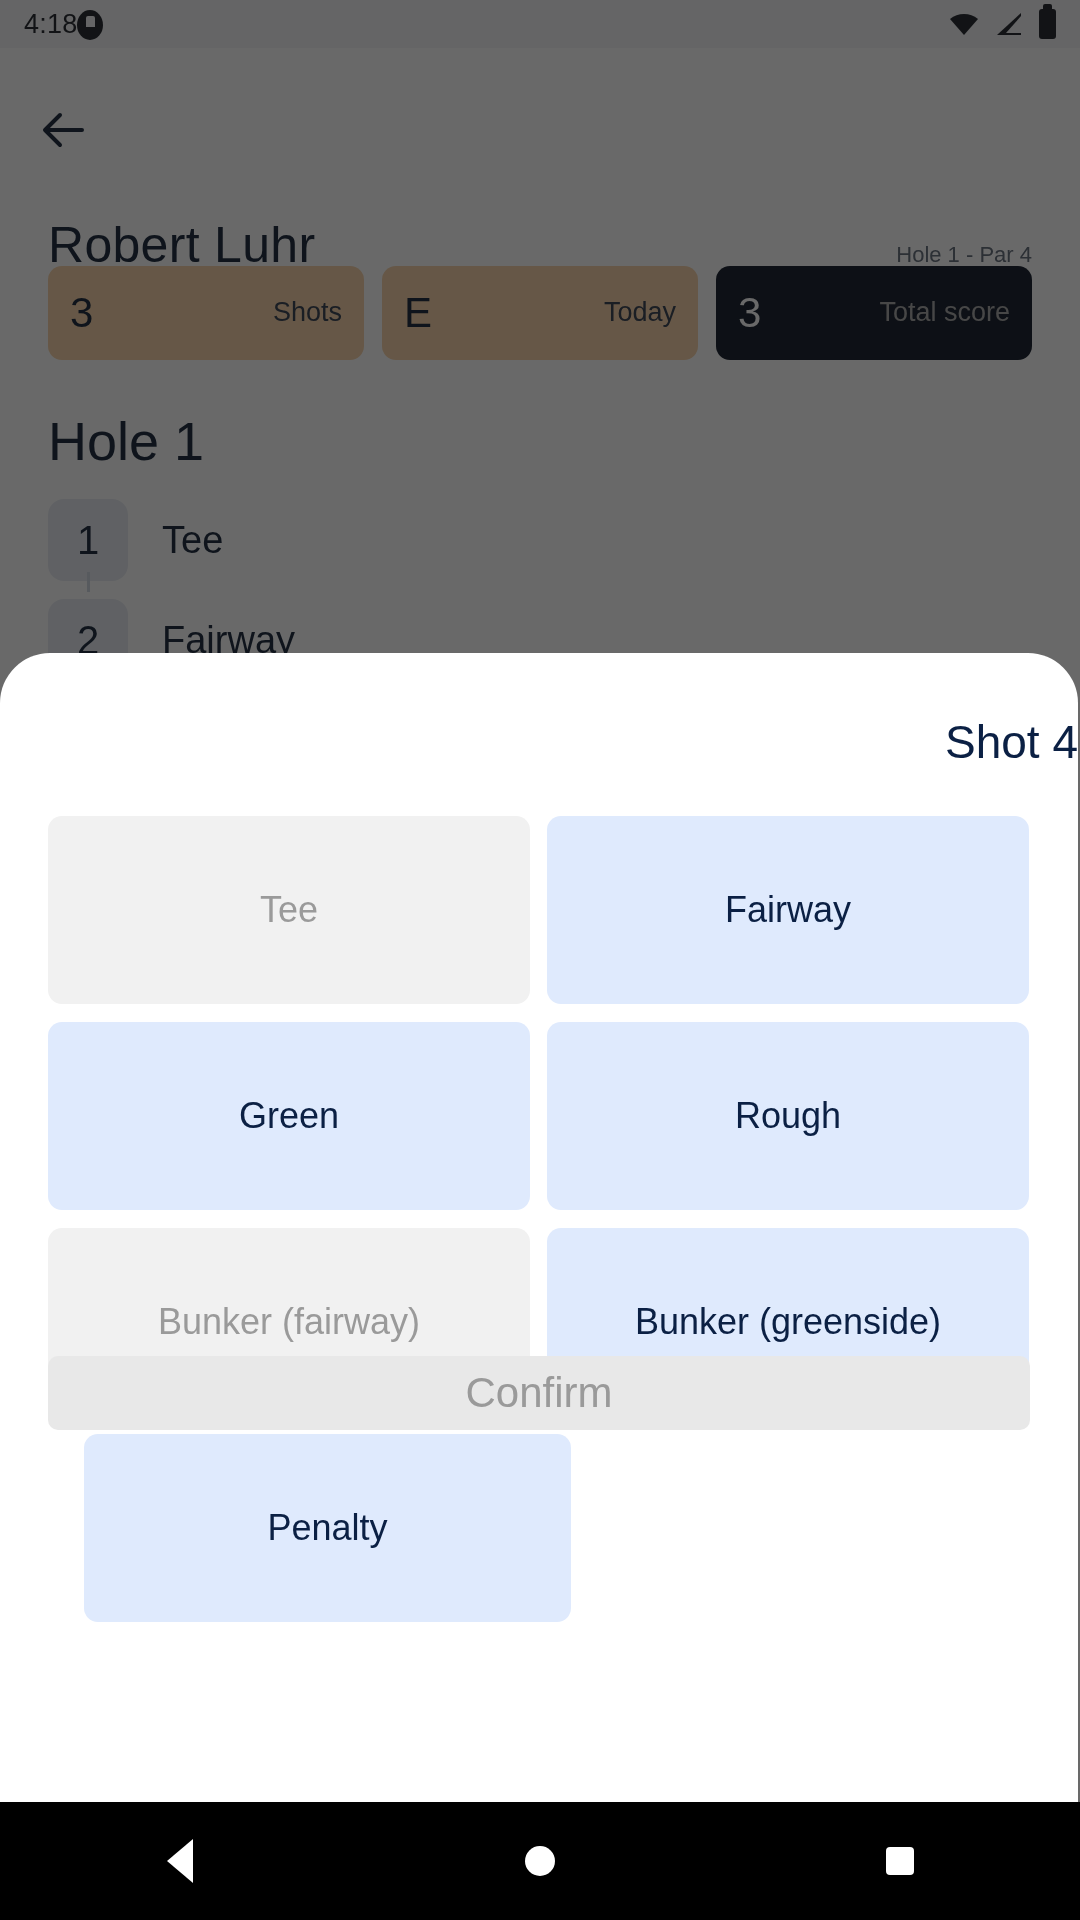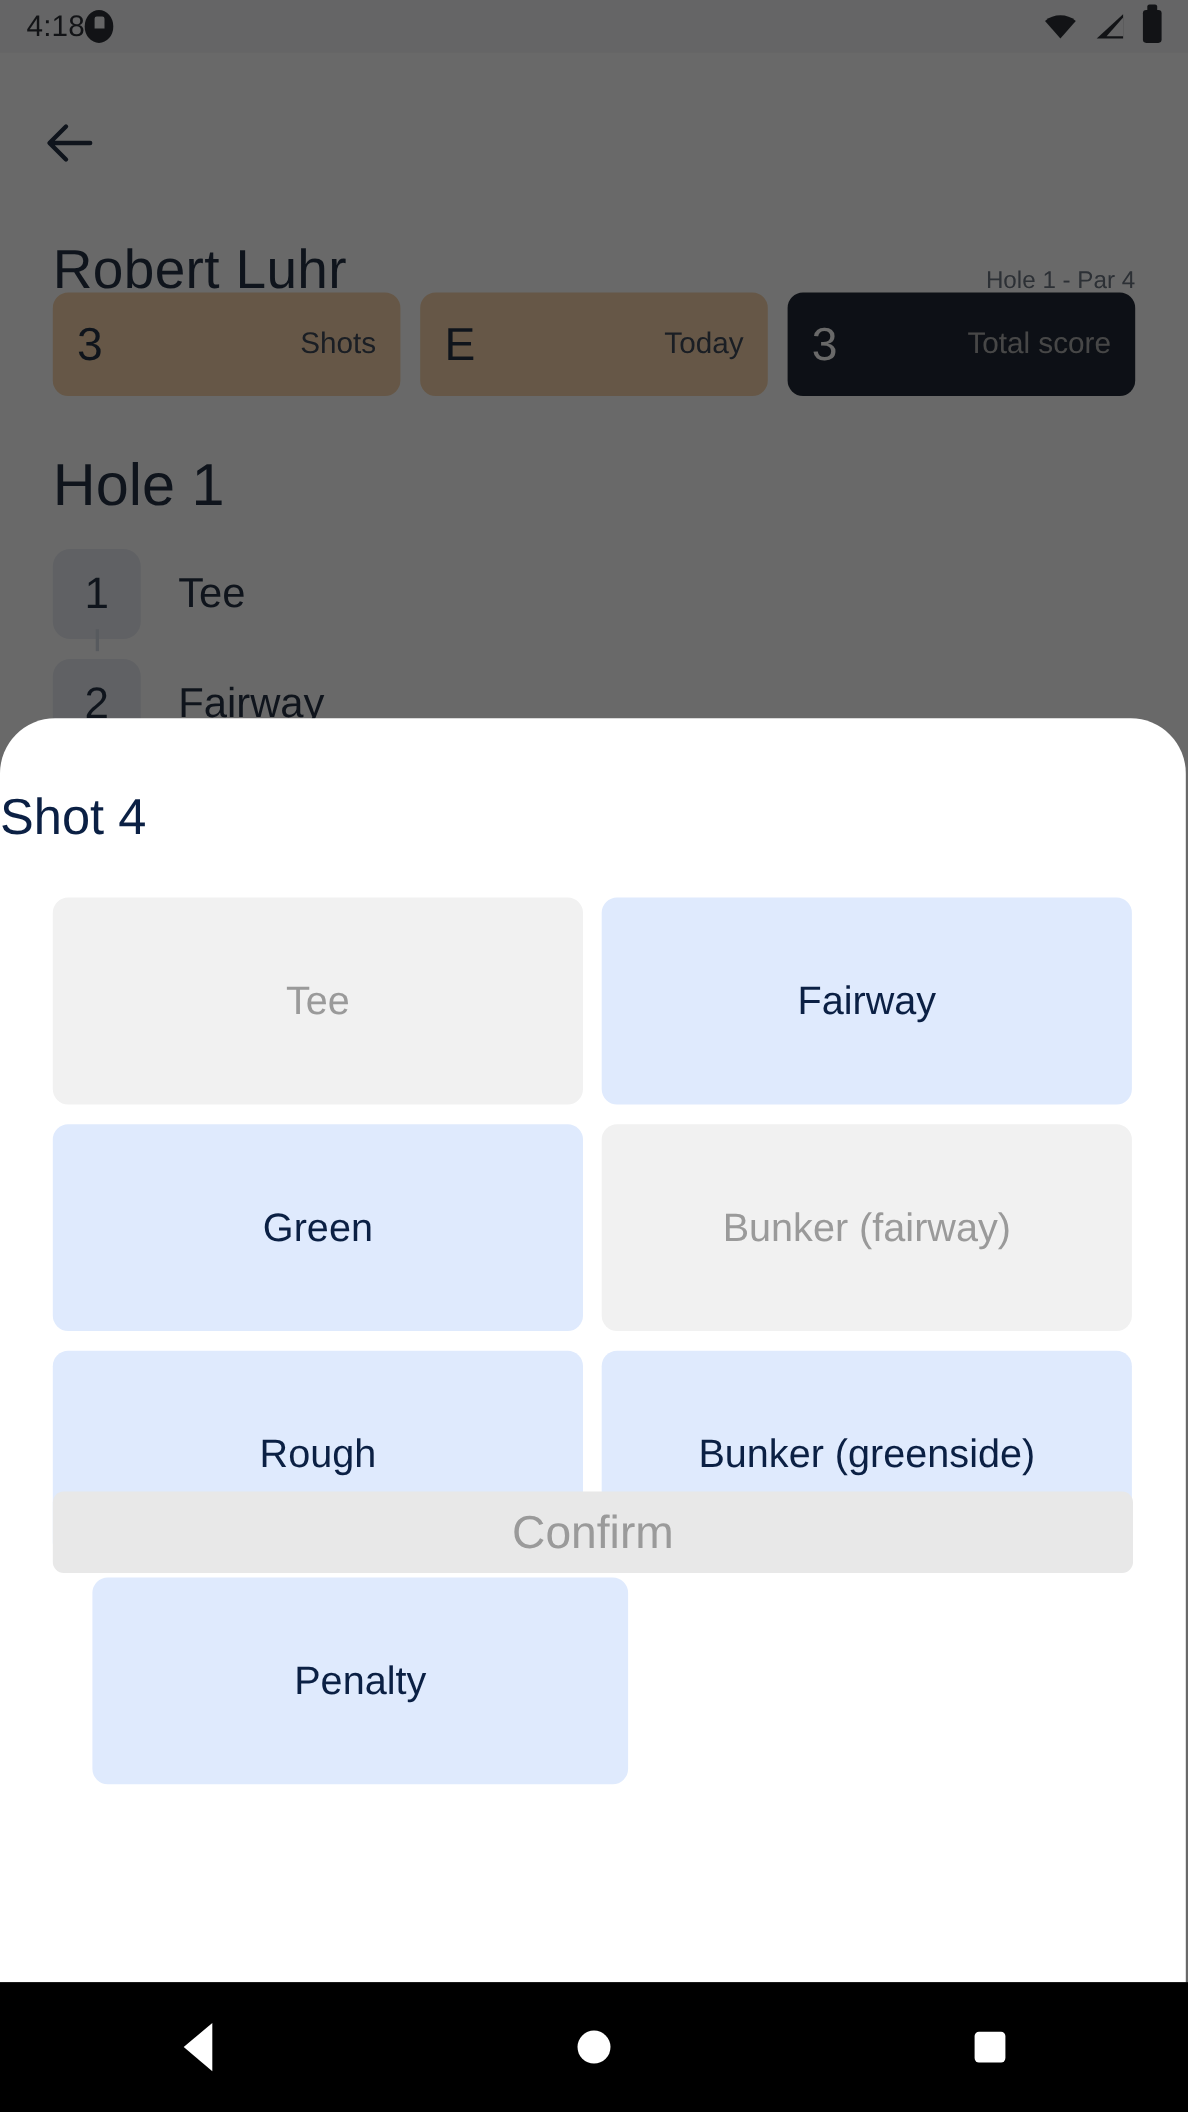--- a/index.html
+++ b/index.html
@@ -15,21 +15,21 @@
   .bg-screen {
     position: absolute; inset: 0;
     background: #ffffff;
   }
   .statusbar {
     position: absolute; top: 0; left: 0; width: 1080px; height: 48px;
     background: #f4f4f6;
     display: flex; align-items: center;
     padding: 0 24px;
   }
-  .sb-left { display: flex; align-items: center; gap: 0; }
+  .sb-left { display: flex; align-items: flex-end; gap: 0; }
   .sb-time { font-size: 27px; color: #14181f; letter-spacing: .2px; }
   .sb-icon-dot {
     width: 26px; height: 30px; border-radius: 50%;
     background: #14181f; position: relative;
   }
   .sb-icon-dot::after {
     content: ""; position: absolute; left: 9px; top: 6px;
     width: 9px; height: 11px; background: #f4f4f6; border-radius: 2px 2px 0 0;
   }
   .sb-right { margin-left: auto; display: flex; align-items: center; gap: 16px; }
@@ -91,21 +91,21 @@
   }
 
   
   .sheet {
     position: absolute; left: 0; top: 653px; width: 1078px; height: 1149px;
     background: #ffffff;
     border-top-left-radius: 50px; border-top-right-radius: 50px;
   }
   .sheet-title {
     position: absolute; top: 62px; left: 0; width: 100%;
-    text-align: left; font-size: 46px; color: #0b2044;
+    text-align: right; font-size: 46px; color: #0b2044;
   }
   .options-grid {
     position: absolute; top: 163px; left: 48px; width: 982px;
     display: flex; flex-wrap: wrap; gap: 18px 17px;
   }
   .opt {
     width: 482px; height: 188px; border-radius: 14px;
     display: flex; align-items: center; justify-content: center;
     font-size: 36px; border: none; font-family: inherit;
   }
@@ -197,22 +197,22 @@
 
   <div class="scrim"></div>
 
   <div class="sheet">
     <div class="sheet-title">Shot 4</div>
 
     <div class="options-grid">
       <button class="opt disabled">Tee</button>
       <button class="opt enabled">Fairway</button>
       <button class="opt enabled">Green</button>
+      <button class="opt enabled">Rough</button>
       <button class="opt disabled">Bunker (fairway)</button>
-      <button class="opt enabled">Rough</button>
       <button class="opt enabled">Bunker (greenside)</button>
       <button class="opt enabled narrow">Penalty</button>
     </div>
 
     <button class="confirm-btn">Confirm</button>
   </div>
 
   <div class="navbar">
     <div class="nav-slot">
       <span class="nav-back"></span>

